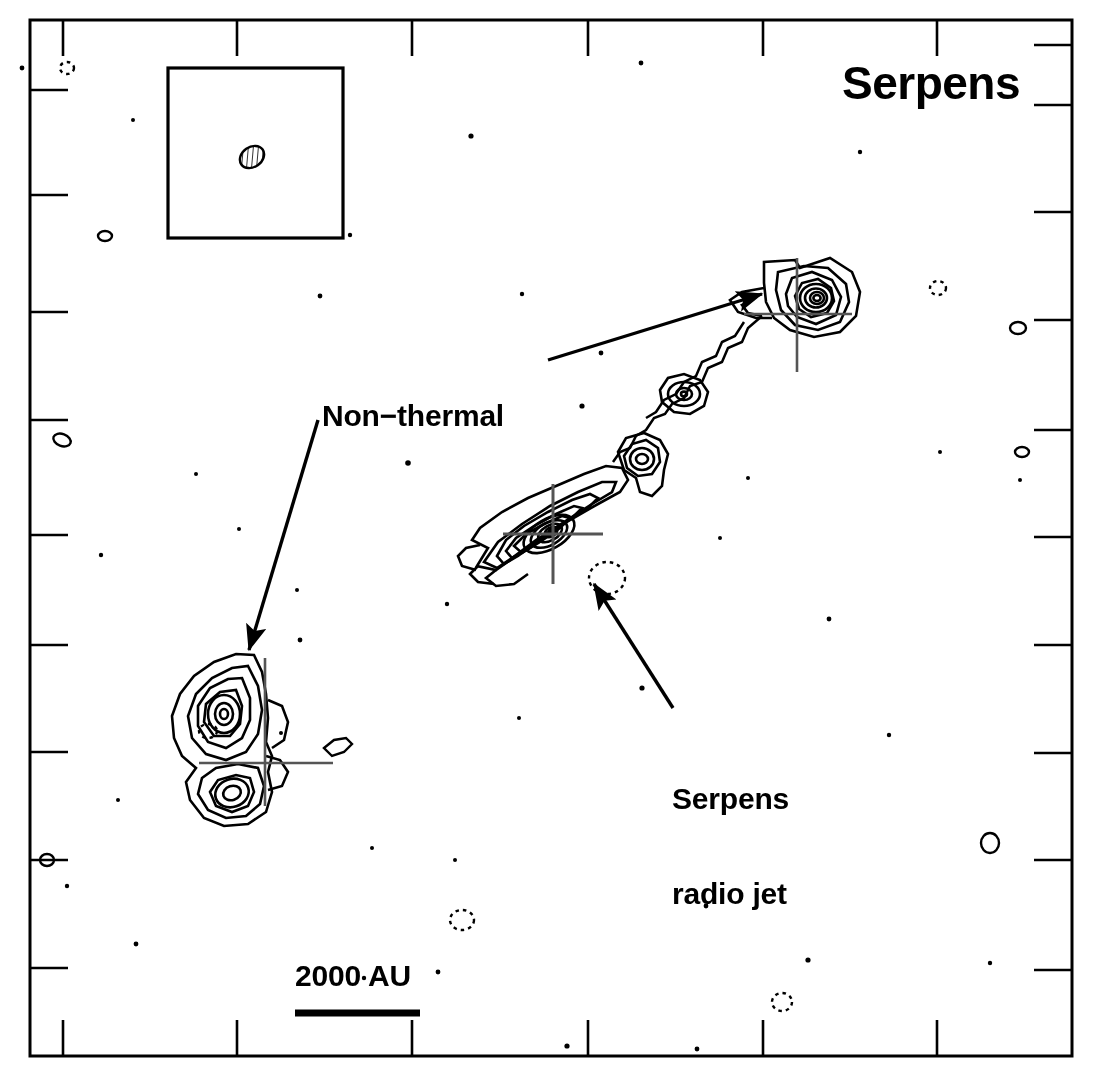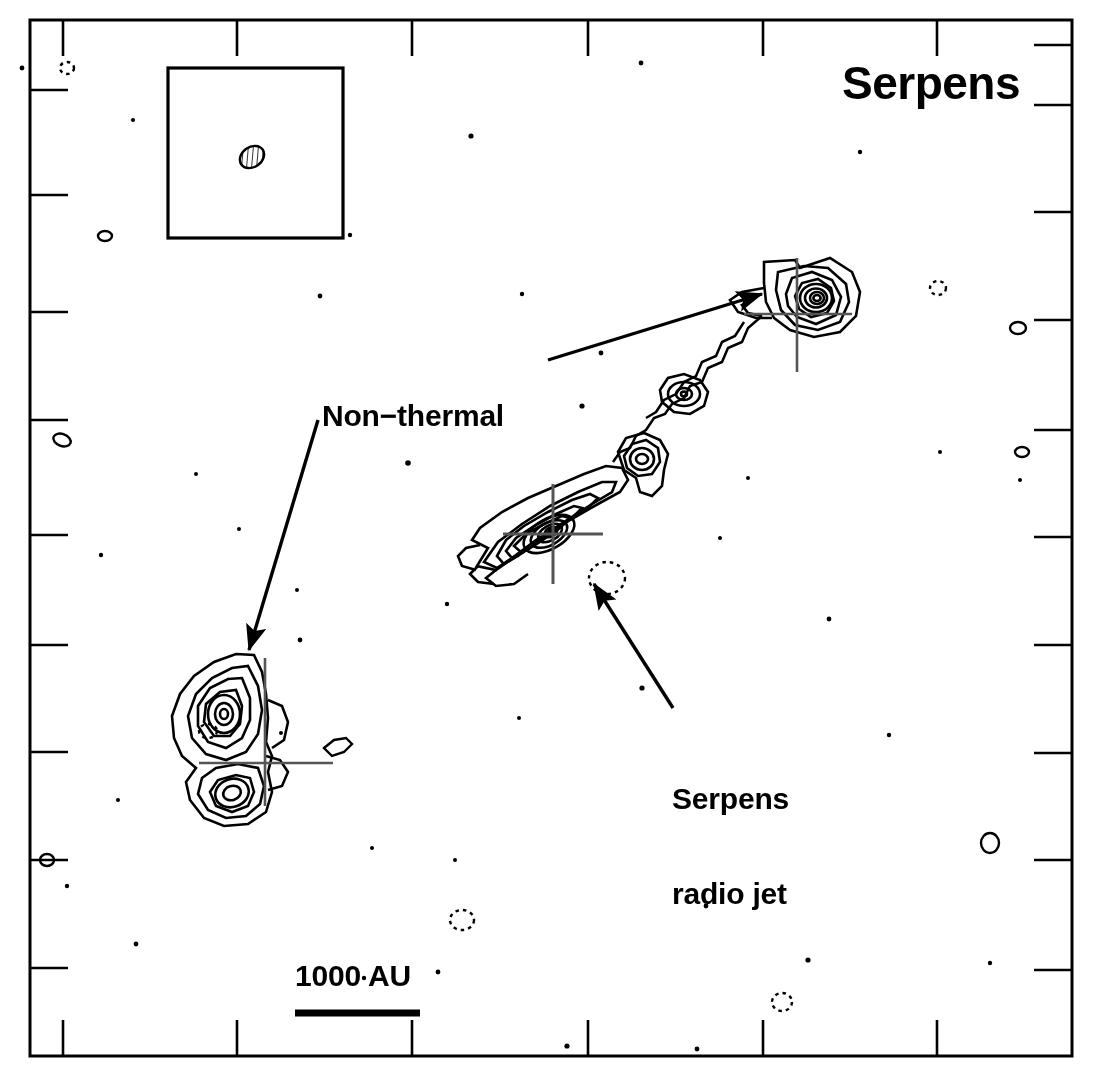--- a/index.html
+++ b/index.html
@@ -311,15 +311,15 @@
 
   <div class="txt" id="label-nonthermal">
     <div>Non−thermal</div>
   </div>
 
   <div class="txt" id="label-thermal">
     <div>Serpens</div>
     <div>radio jet</div>
   </div>
 
-  <div class="txt" id="label-scale">1000 AU</div>
+  <div class="txt" id="label-scale">2000 AU</div>
 
 </div>
 
 </body></html>

